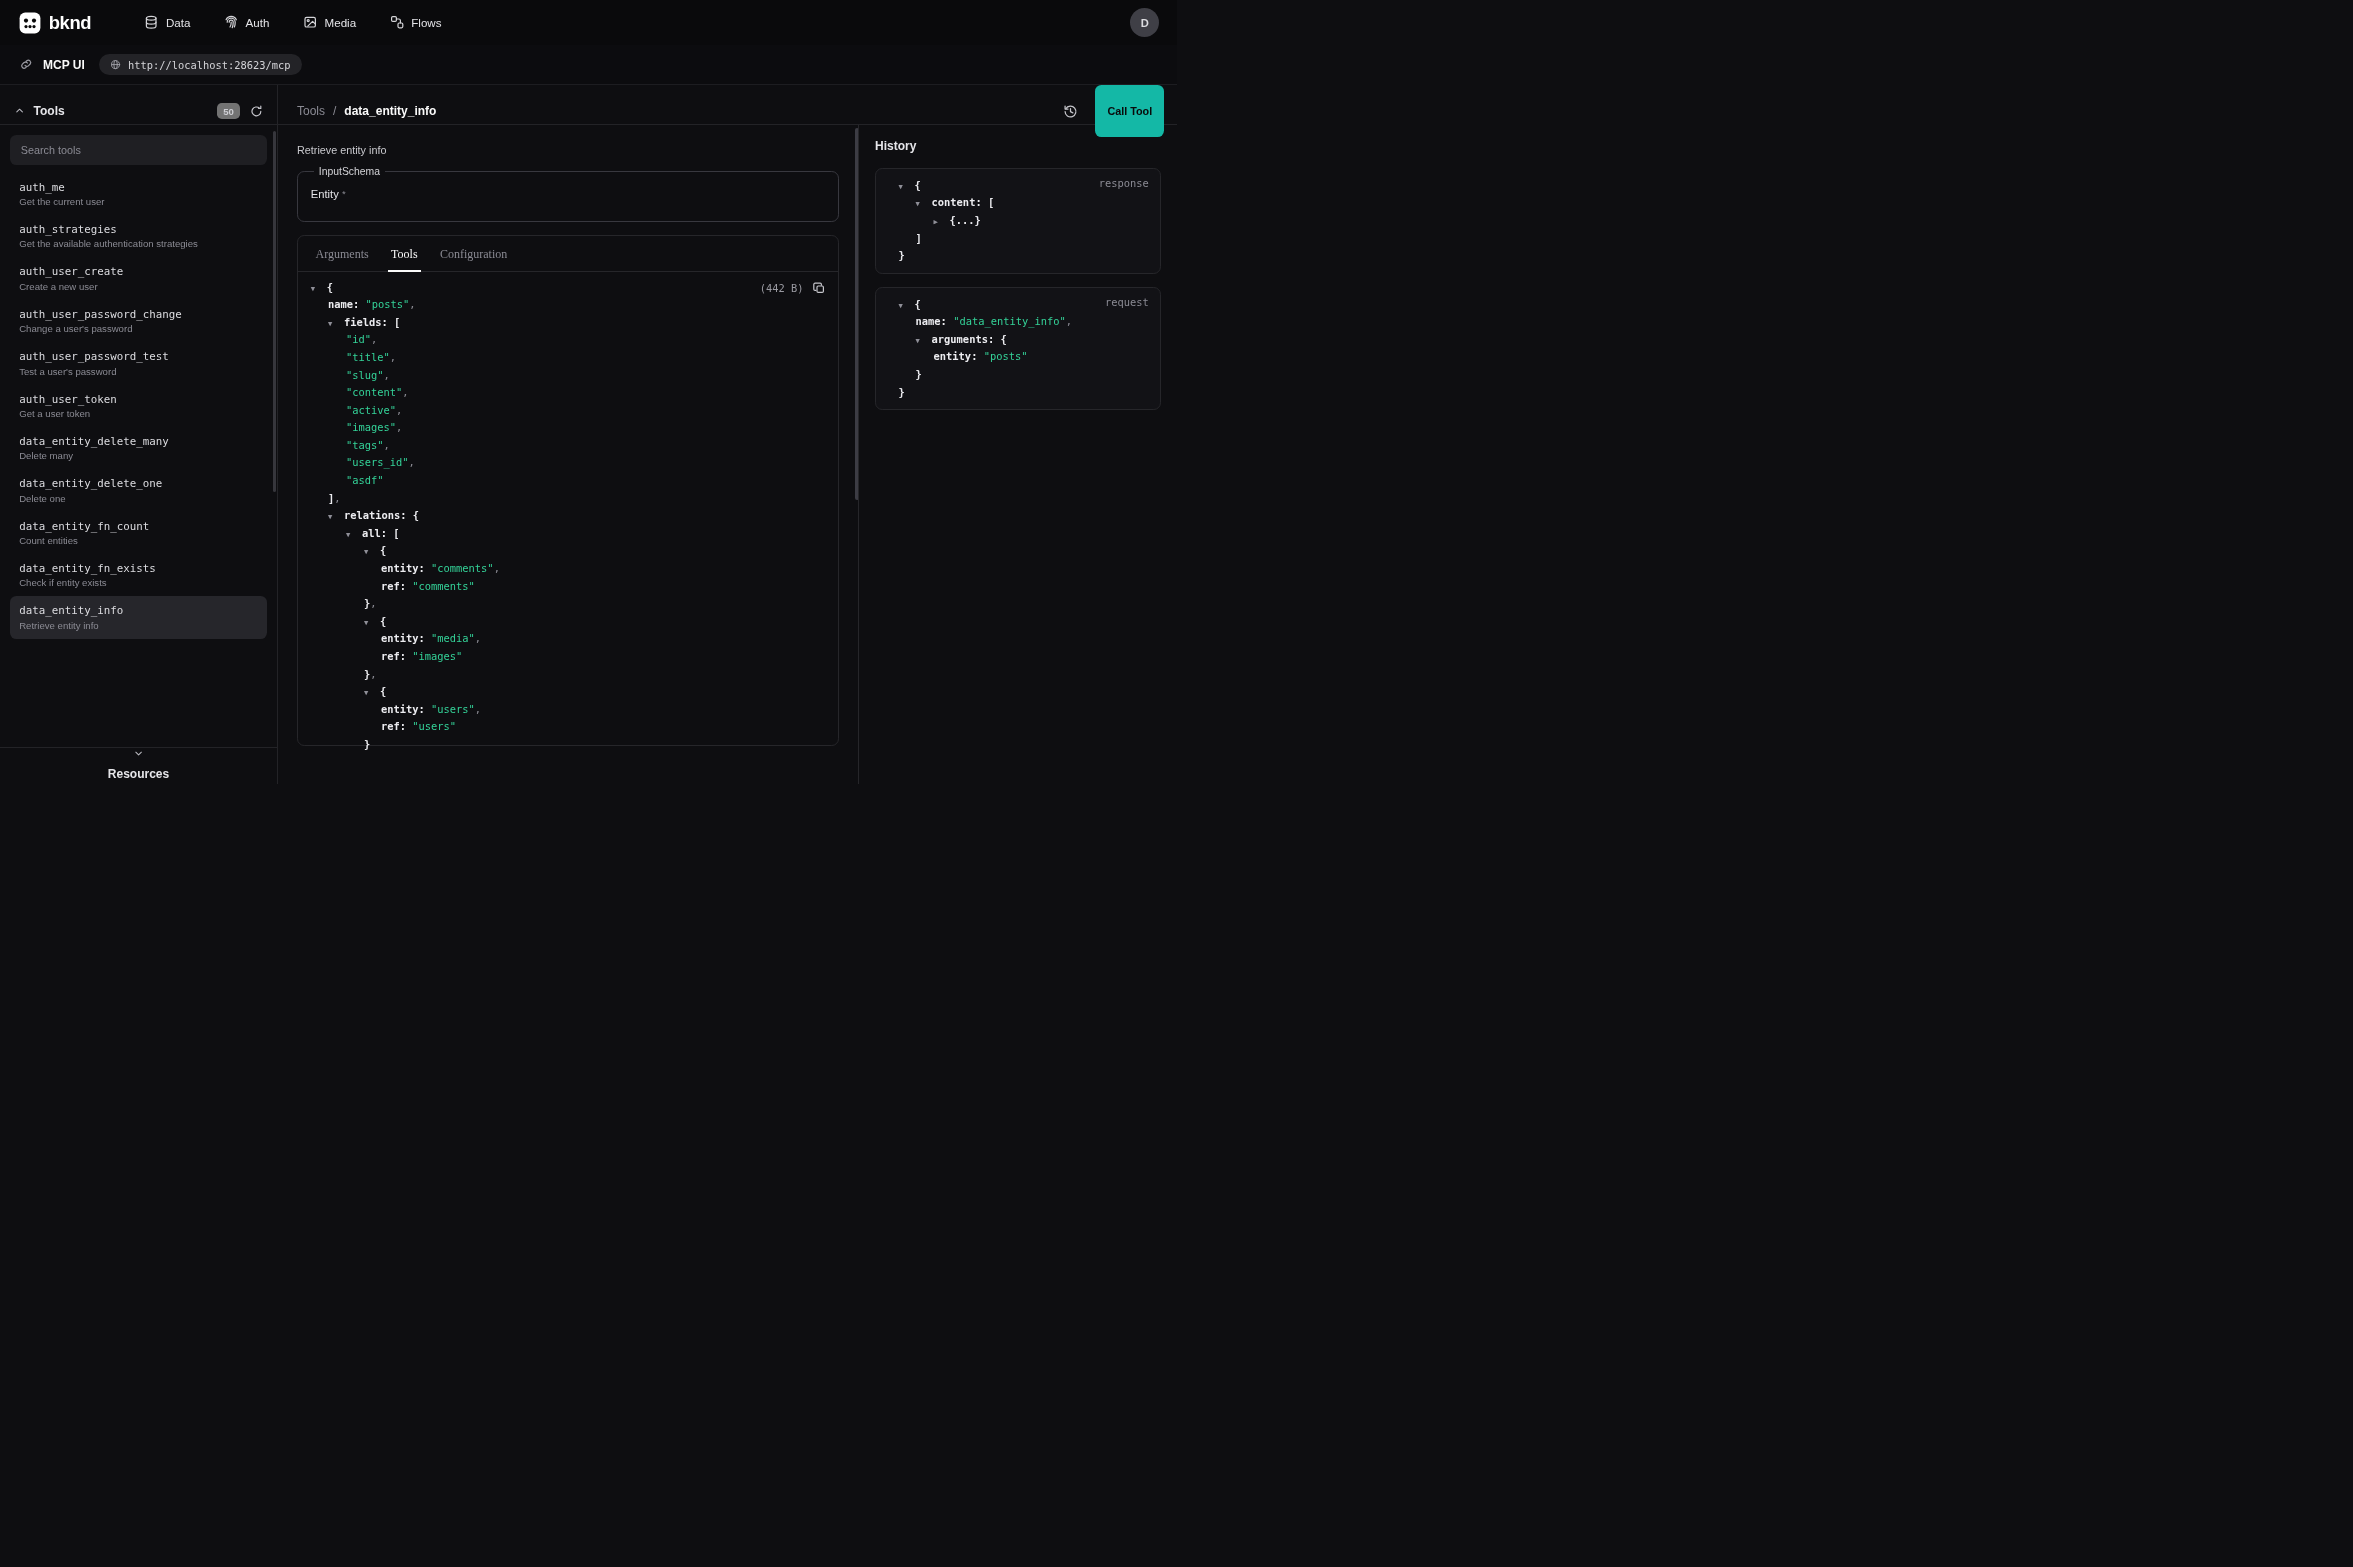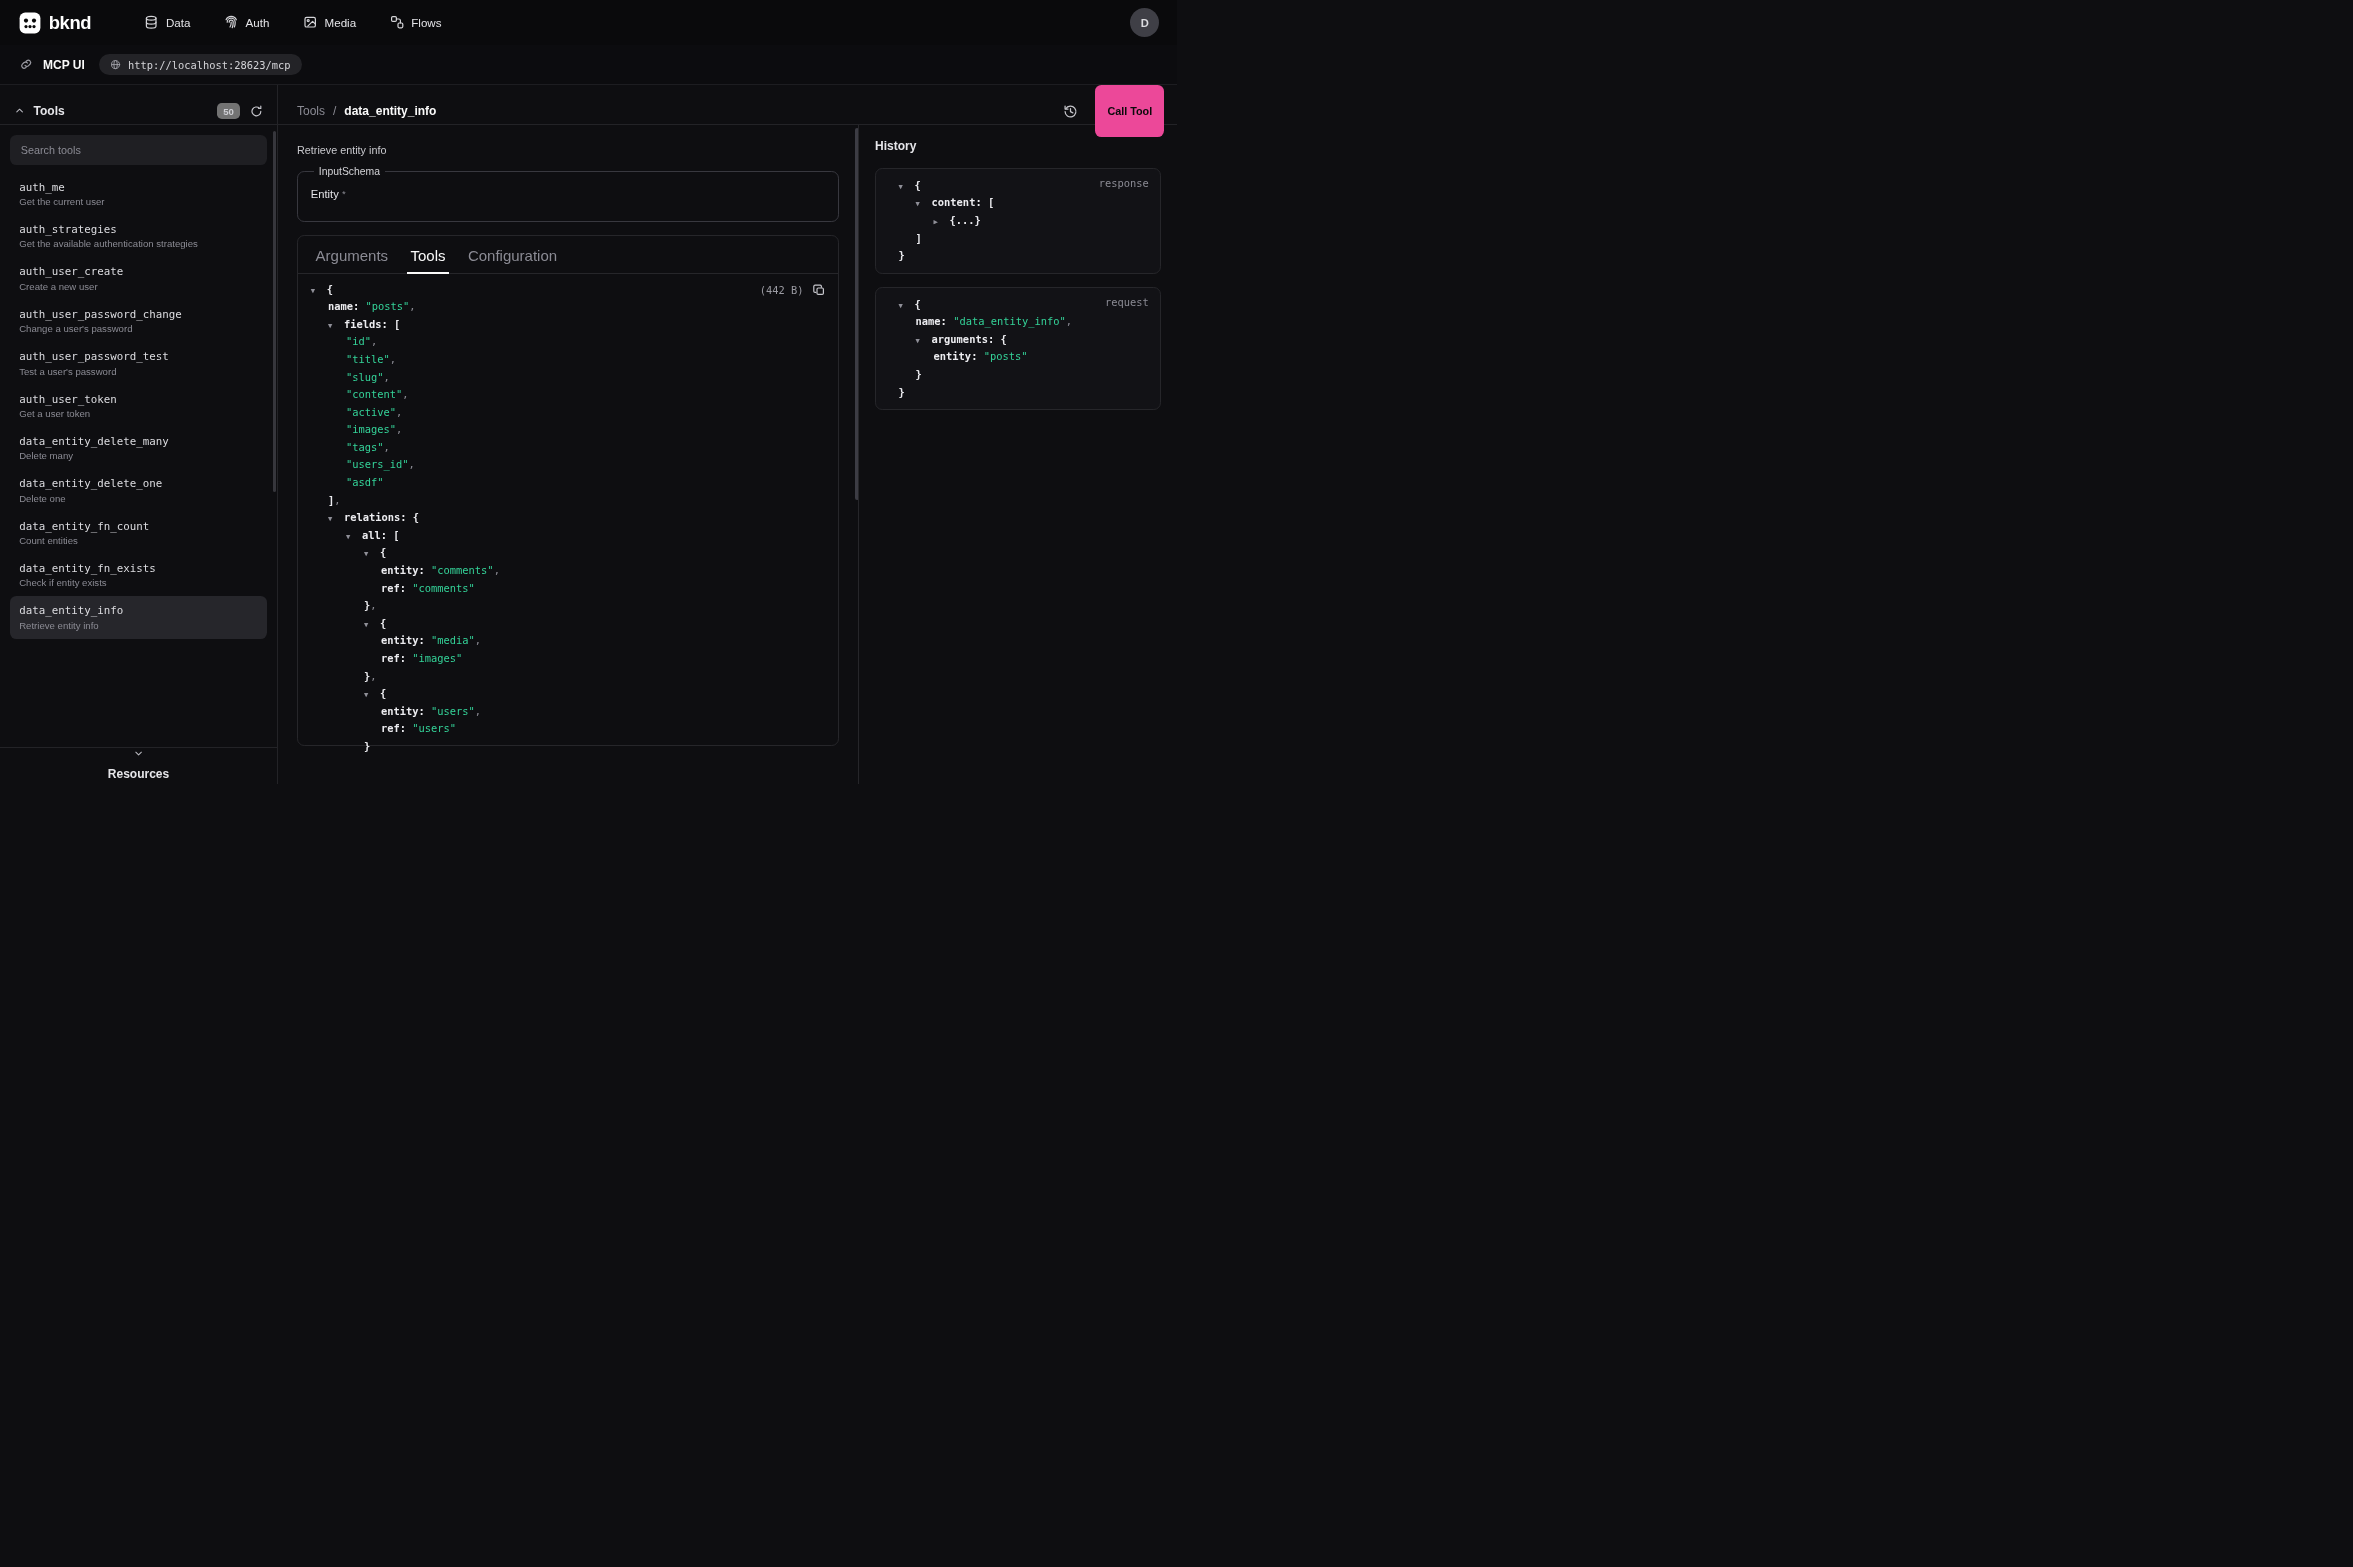--- a/index.html
+++ b/index.html
@@ -40,21 +40,21 @@
   .tools-header .grow { flex:1; }
   .count-badge { background:#737373; color:#cfcfd4; font-size:9.6px; font-weight:600;
     border-radius:4.8px; padding:2.4px 6.4px; }
   .icon-btn { background:none; border:none; color:#c6c6cc; cursor:pointer; padding:1.6px; }
   .chev { color:#b9b9c0; }
   .breadcrumb-row { display:flex; align-items:center; padding:0 12.8px 0 19px; gap:8px; }
   .crumb-section { color:#8b8b94; font-size:12px; cursor:pointer; }
   .crumb-sep { color:#8b8b94; font-size:12px; }
   .crumb-current { color:#fafafa; font-size:12px; font-weight:700; }
   .bc-spacer { flex:1; }
-  .calltool-btn { background:#ec4899; color:#0a0a0a; font-size:10.8px; font-weight:600;
+  .calltool-btn { background:#14b8a6; color:#0a0a0a; font-size:10.8px; font-weight:600;
     border:none; border-radius:6.4px; padding:20px 12px; margin-left:8px; cursor:pointer; }
 
   
   .content-row { display:grid; grid-template-columns:278px 580px 1fr; height:659px; }
 
   
   .sidebar { position:relative; border-right:0.8px solid #232327; display:flex; flex-direction:column; overflow:hidden; }
   .search-wrap { padding:9.6px 9.6px 4.8px 9.6px; }
   .search-input { width:100%; height:30px; background:#1f1f23; border:none; border-radius:6.4px;
     color:#e4e4e8; font-size:10.8px; padding:0 11.2px; outline:none;
@@ -77,21 +77,21 @@
   fieldset.schema legend { font-size:10.4px; color:#d4d4d8; padding:0 4.8px; margin-left:3.2px; }
   .field-label { font-size:11.2px; color:#e4e4e8; margin:1.6px 0 7.2px; }
   .req { color:#8b8b94; font-size:9.6px; vertical-align:top; }
   .select { height:32px; background:#1c1c20; border:0.8px solid #3a3a41; border-radius:6.4px;
     display:flex; align-items:center; padding:0 11.2px; cursor:pointer; }
   .select-value { flex:1; font-size:10.8px; color:#e4e4e8; }
   .select .chevd { color:#a0a0a8; }
 
   .result-panel { margin-top:12.8px; border:0.8px solid #26262a; border-radius:7.2px; height:511px; }
   .tabs { display:flex; border-bottom:0.8px solid #26262a; padding:0 6.4px; }
-  .tab { font-family:Liberation Sans, sans-serif; font-size:15px; color:#8b8b94;
+  .tab { font-family:Liberation Serif, serif; font-size:12px; color:#8b8b94;
     padding:10.4px 11.2px 9.6px; cursor:pointer; position:relative; }
   .tab.active { color:#fafafa; }
   .tab.active::after { content:""; position:absolute; left:8px; right:8px; bottom:-0.8px; height:1.6px; background:#fafafa; }
   .result-body { position:relative; padding-top:6.4px; }
   .result-meta { position:absolute; top:8px; right:11.2px; display:flex; align-items:center; gap:8px;
     font-family:"DejaVu Sans Mono","Liberation Mono",monospace; font-size:10.4px; color:#9a9aa2; }
 
   
   .code-line { position:relative; height:17.6px; line-height:17.6px; white-space:pre;
     font-family:"DejaVu Sans Mono","Liberation Mono",monospace; font-size:10.4px; }

